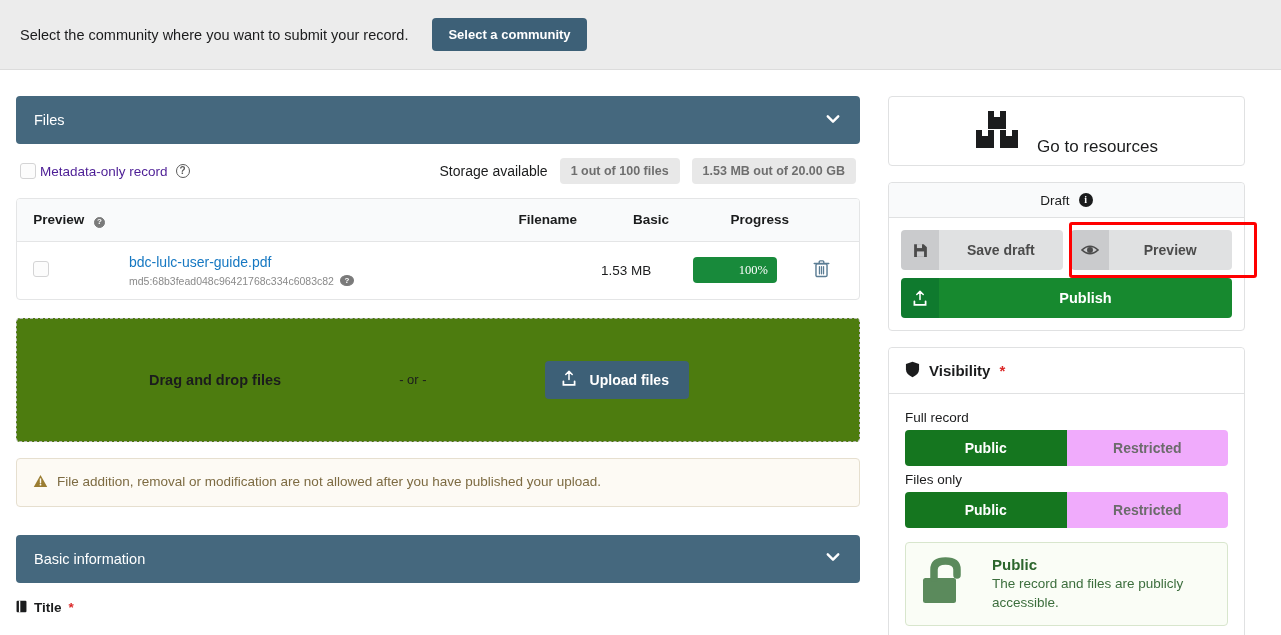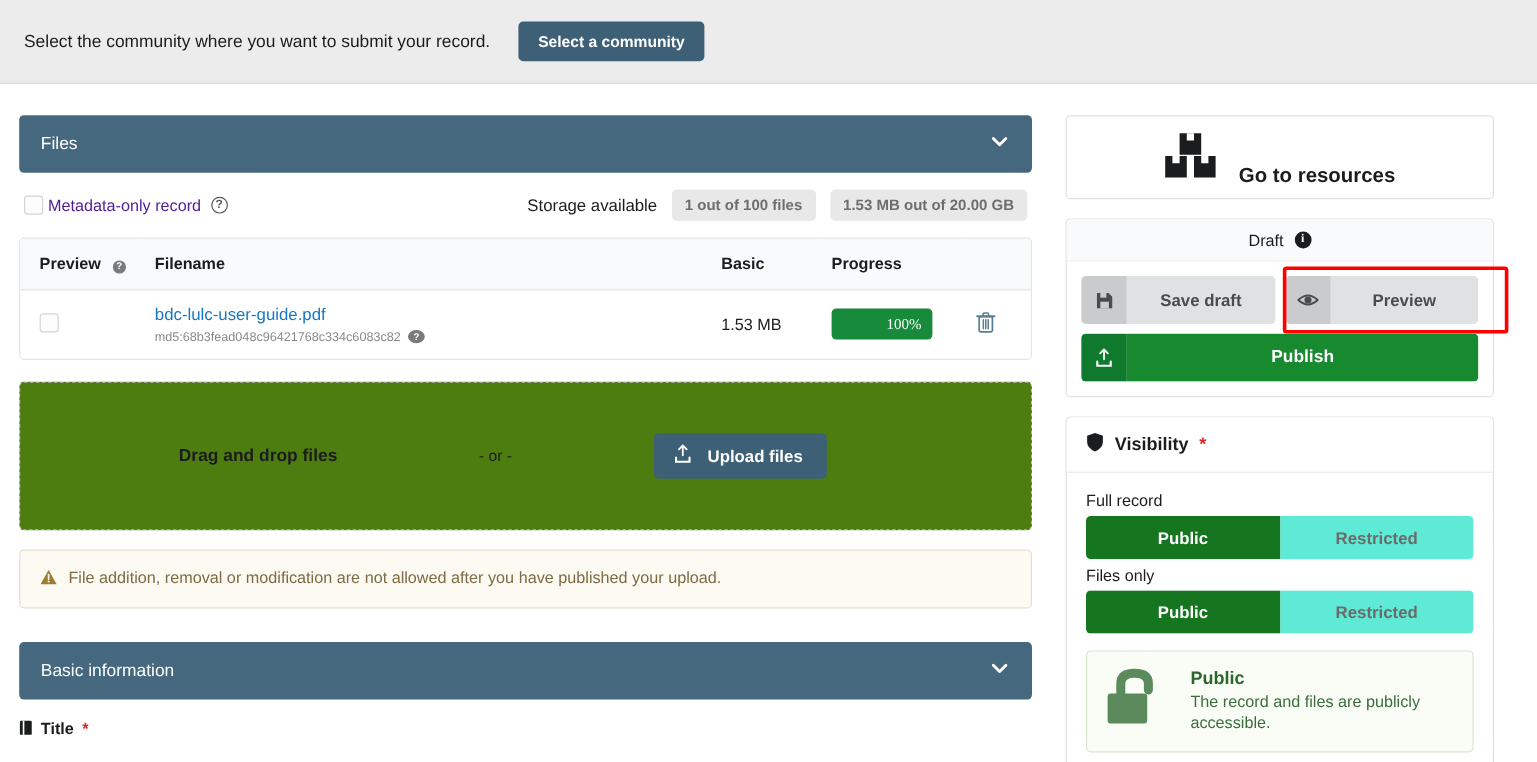--- a/index.html
+++ b/index.html
@@ -130,21 +130,21 @@
     width: 100%;
     border: 1px solid #e4e5e6;
     border-radius: 4px;
     border-collapse: separate;
     border-spacing: 0;
     overflow: hidden;
     background: #fff;
   }
   .file-table th {
     background: #f9fafb;
-    text-align: left;
+    text-align: right;
     font-size: 13.5px;
     font-weight: bold;
     color: #1b1c1d;
     padding: 13px 12px;
     border-bottom: 1px solid #e4e5e6;
   }
   .file-table td {
     padding: 12px;
     vertical-align: middle;
     font-size: 13.5px;
@@ -253,21 +253,21 @@
   .resources-card {
     height: 70px;
     display: flex;
     align-items: center;
     justify-content: center;
     gap: 18px;
     cursor: pointer;
   }
   .resources-label {
     font-size: 17px;
-    font-weight: bold;
+    font-weight: normal;
     color: #1b1c1d;
     margin-top: 31px;
   }
   .card-head {
     background: #f9fafb;
     border-bottom: 1px solid #e0e1e2;
     height: 35px;
     display: flex;
     align-items: center;
     justify-content: center;
@@ -379,21 +379,21 @@
   .toggle-group .opt {
     flex: 1 1 0;
     display: flex;
     align-items: center;
     justify-content: center;
     font-size: 14px;
     font-weight: bold;
     cursor: pointer;
   }
   .opt.active { background: #15761f; color: #ffffff; }
-  .opt.inactive { background: #5eead4; color: #6b6b6b; }
+  .opt.inactive { background: #f0abfc; color: #6b6b6b; }
   .public-note {
     margin-top: 14px;
     background: #fafdf6;
     border: 1px solid #d8e6cd;
     border-radius: 4px;
     padding: 13px 14px;
     display: flex;
     align-items: center;
     gap: 16px;
   }

